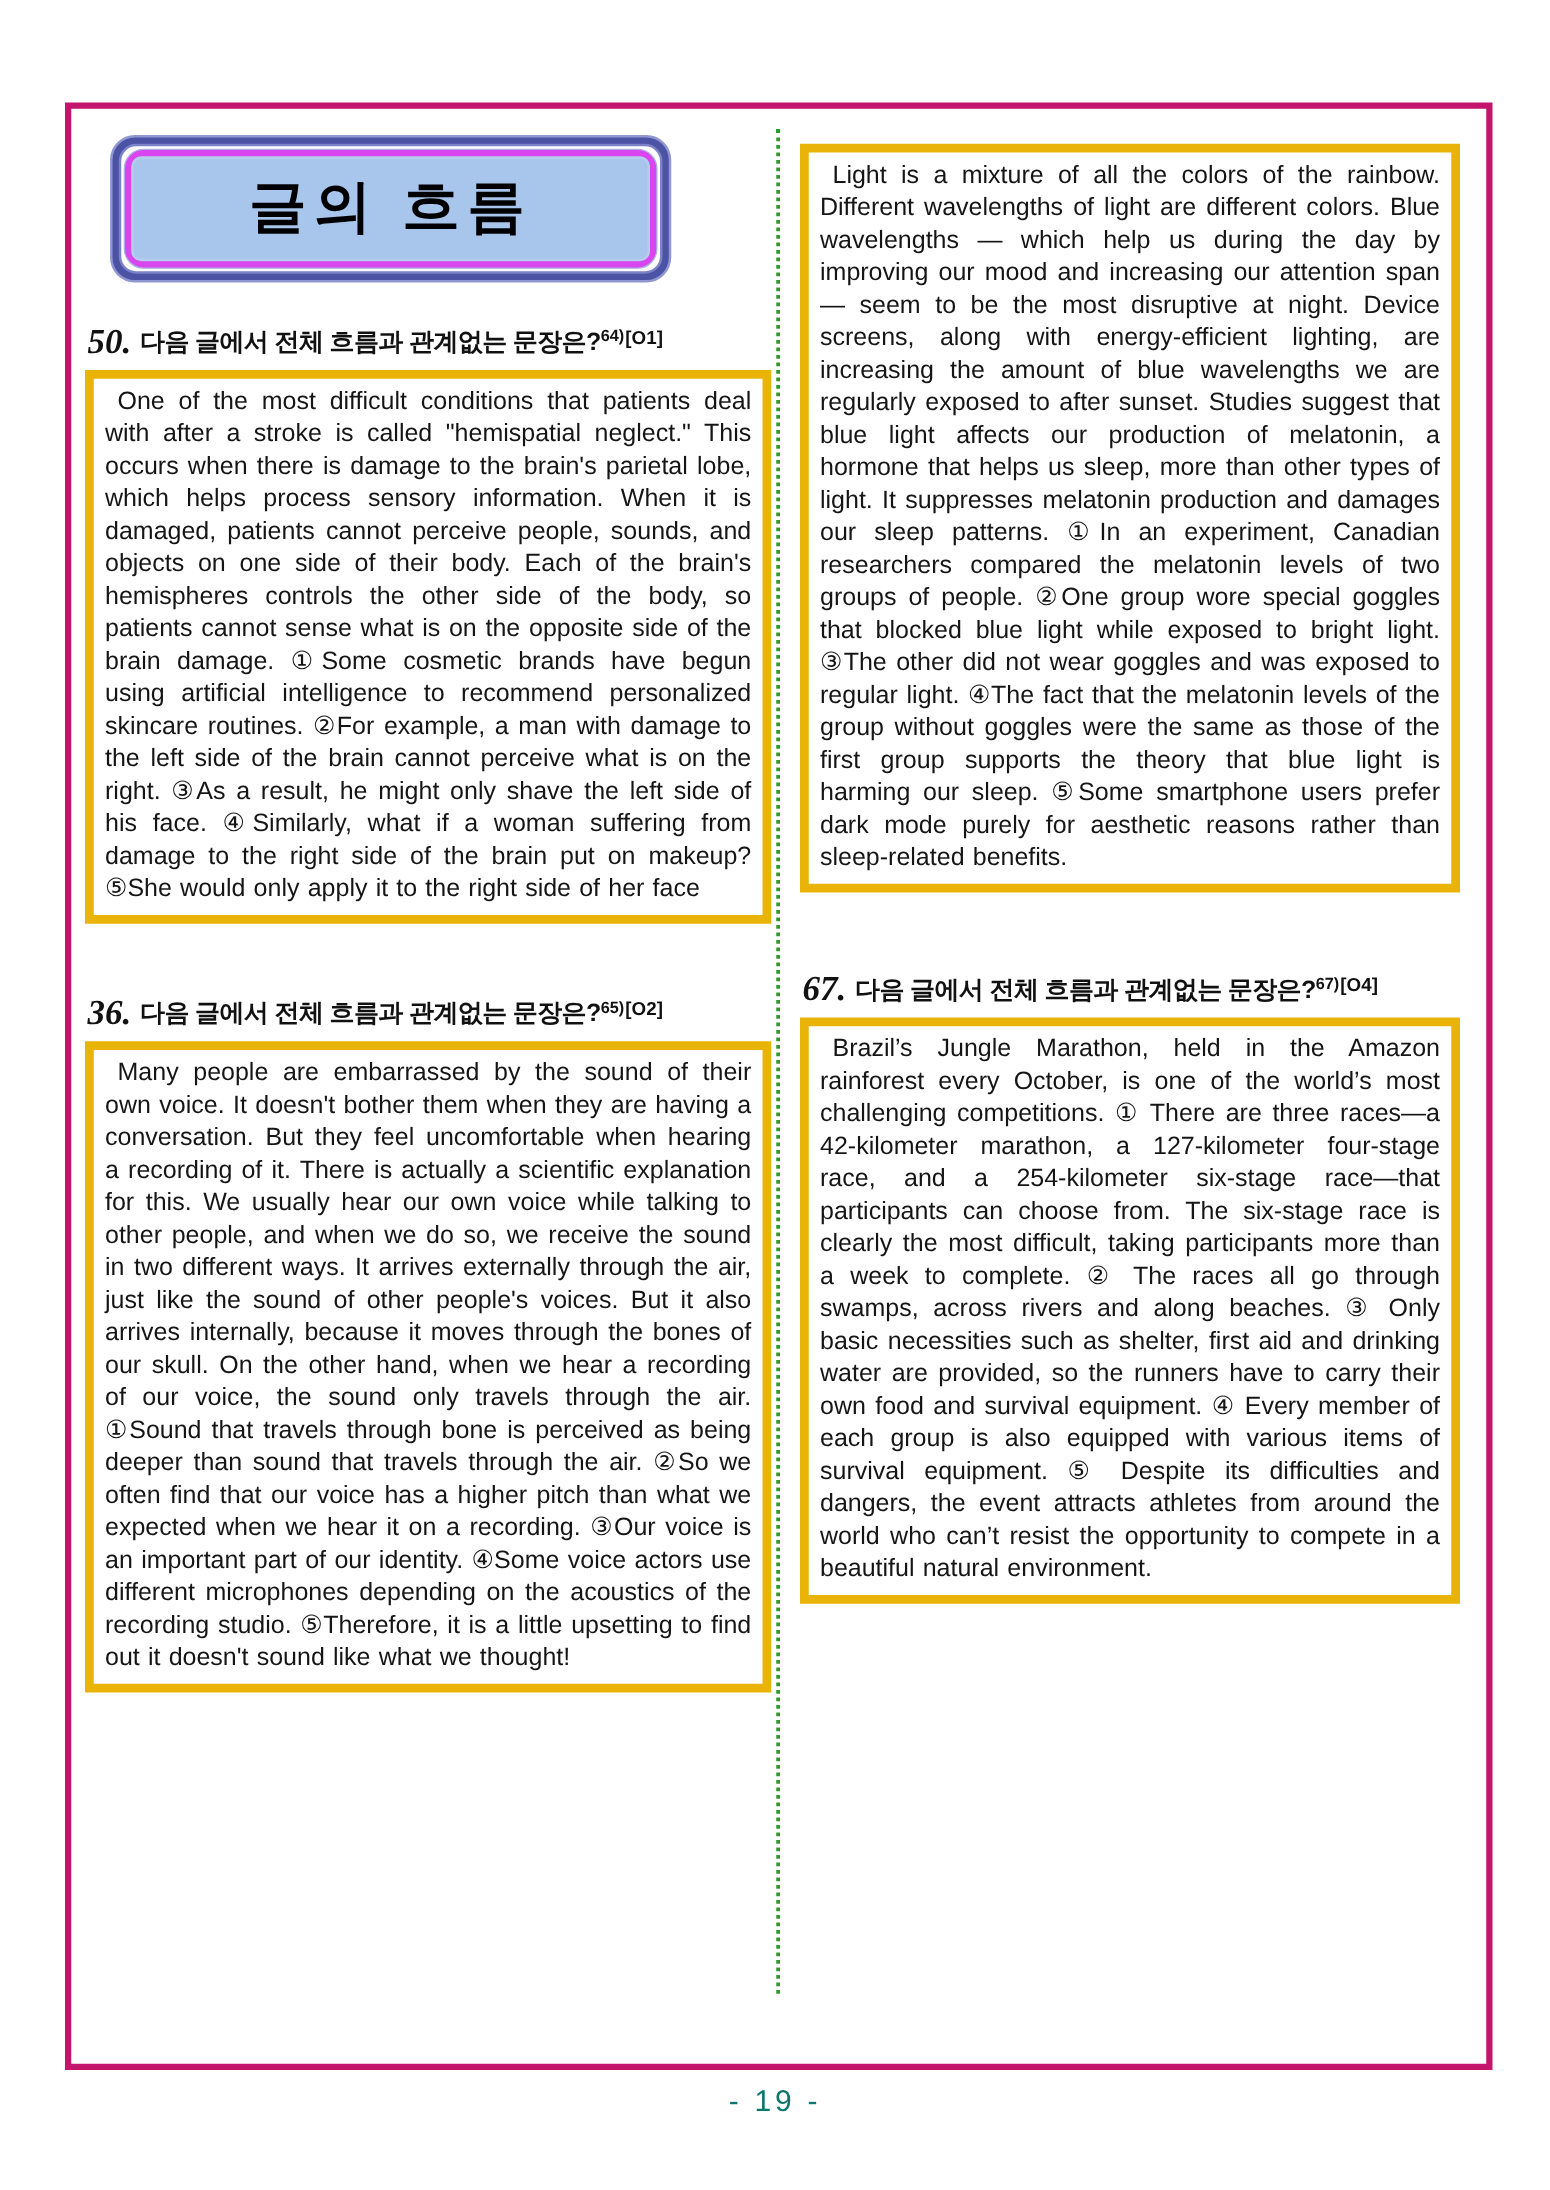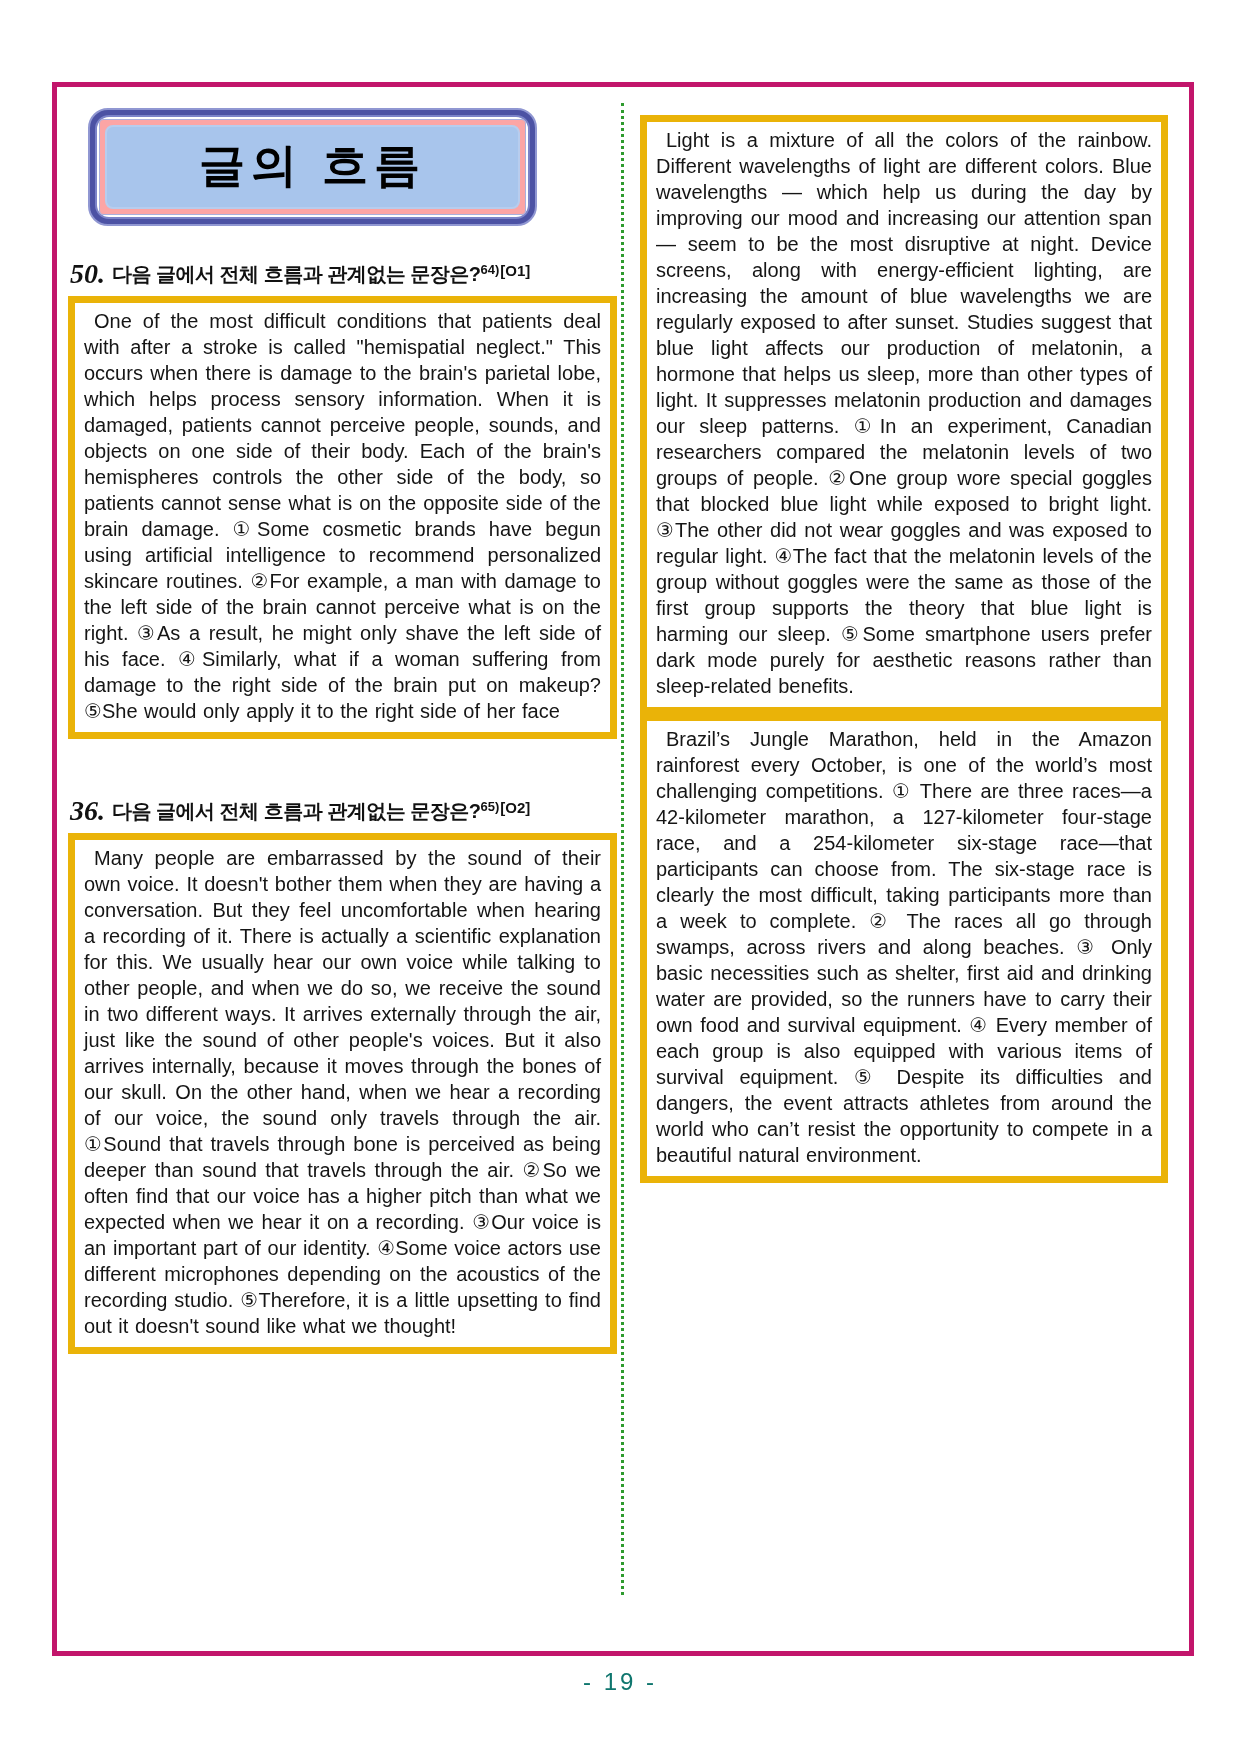--- a/index.html
+++ b/index.html
@@ -21,21 +21,21 @@
     border-left:3px dotted #2e9b2e;
   }
   
   .col-left{position:absolute;left:68px;top:108px;width:549px;}
   .col-right{position:absolute;left:640px;top:115px;width:528px;}
   .tb1{
     margin-left:20px;width:435px;
     background:#4c52a4;border:2px solid #9097d2;border-radius:20px;padding:5px;
   }
   .tb2{background:#ffffff;border:2px solid #7b83c8;border-radius:14px;padding:2px;}
-  .tb3{background:#fca5a5;border:1px solid #aab0dd;border-radius:4px;padding:5px;}
+  .tb3{background:#d946ef;border:1px solid #aab0dd;border-radius:16px;padding:5px;}
   .tb4{
     background:#a8c5ec;border:2px solid #b7cdee;border-radius:8px;
     text-align:center;padding:8px 0 10px 0;
   }
   .tb4 .title-text{
     font-size:46px;font-weight:bold;color:#000;letter-spacing:6px;
     font-family:"Liberation Sans","DejaVu Sans",sans-serif;
   }
   
   .q-header{margin:0 0 6px 2px;white-space:nowrap;}
@@ -103,19 +103,22 @@
   </div>
 
 </div>
 
 <div class="col-right">
 
   <div class="passage-box">
     <div class="passage">Light is a mixture of all the colors of the rainbow. Different wavelengths of light are different colors. Blue wavelengths — which help us during the day by improving our mood and increasing our attention span — seem to be the most disruptive at night. Device screens, along with energy-efficient lighting, are increasing the amount of blue wavelengths we are regularly exposed to after sunset. Studies suggest that blue light affects our production of melatonin, a hormone that helps us sleep, more than other types of light. It suppresses melatonin production and damages our sleep patterns. ①In an experiment, Canadian researchers compared the melatonin levels of two groups of people. ②One group wore special goggles that blocked blue light while exposed to bright light. ③The other did not wear goggles and was exposed to regular light. ④The fact that the melatonin levels of the group without goggles were the same as those of the first group supports the theory that blue light is harming our sleep. ⑤Some smartphone users prefer dark mode purely for aesthetic reasons rather than sleep-related benefits.</div>
   </div>
 
+  <div class="q-header h67">
+    <span class="q-num">67.</span><span class="q-prompt">다음 글에서 전체 흐름과 관계없는 문장은?</span><span class="q-fn">67)</span><span class="q-tag">[O4]</span>
+  </div>
   <div class="passage-box">
     <div class="passage">Brazil’s Jungle Marathon, held in the Amazon rainforest every October, is one of the world’s most challenging competitions. ① There are three races—a 42-kilometer marathon, a 127-kilometer four-stage race, and a 254-kilometer six-stage race—that participants can choose from. The six-stage race is clearly the most difficult, taking participants more than a week to complete. ② The races all go through swamps, across rivers and along beaches. ③ Only basic necessities such as shelter, first aid and drinking water are provided, so the runners have to carry their own food and survival equipment. ④ Every member of each group is also equipped with various items of survival equipment. ⑤ Despite its difficulties and dangers, the event attracts athletes from around the world who can’t resist the opportunity to compete in a beautiful natural environment.</div>
   </div>
 
 </div>
 
 <div class="page-number">- 19 -</div>
 
 </body></html>

